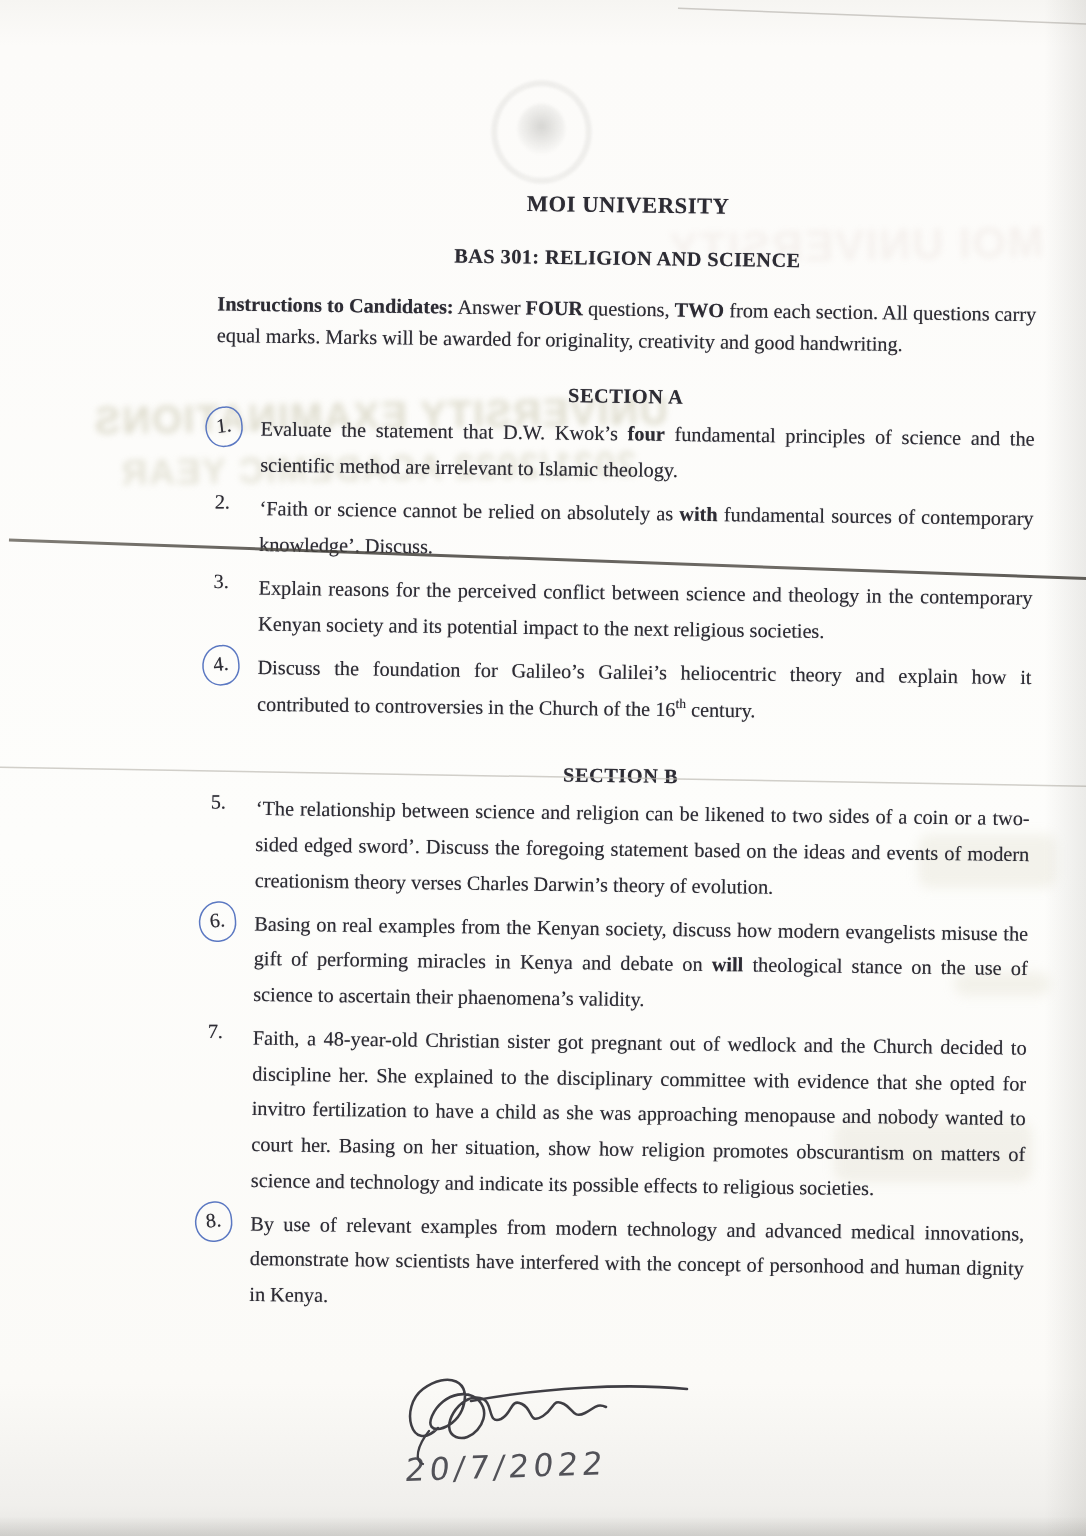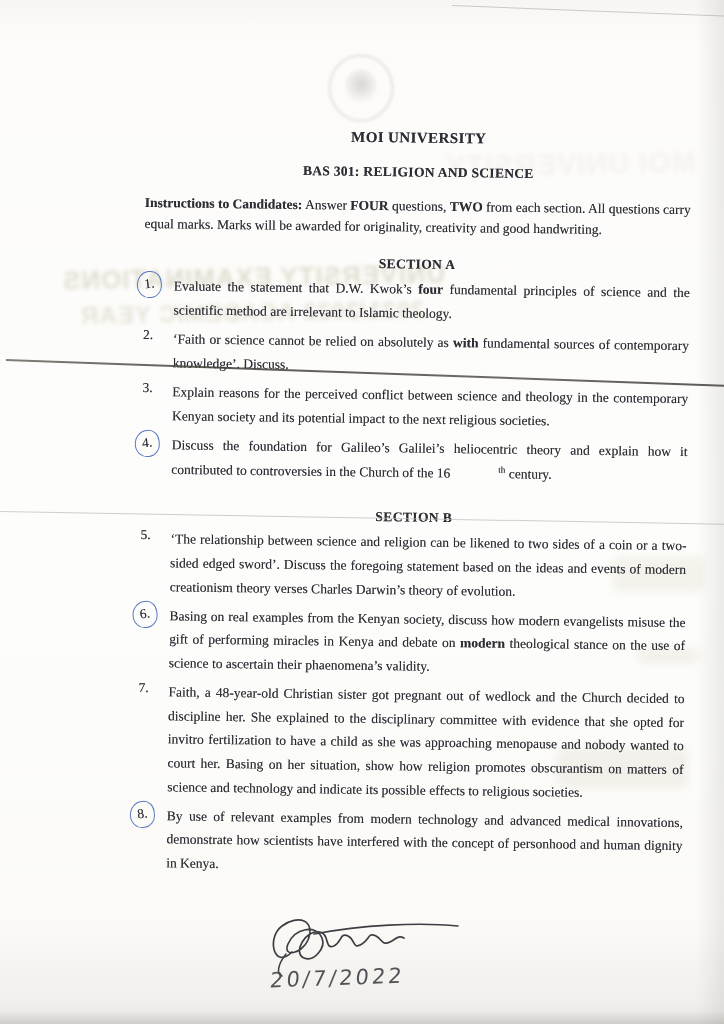--- a/index.html
+++ b/index.html
@@ -44,21 +44,21 @@
   .h2{text-align:center;font-weight:bold;font-size:13.5px;letter-spacing:.3px;margin-top:18px;}
   .instructions{margin:16px 0 0 0;text-align:justify;line-height:1.55;}
   .sec-title{text-align:center;font-weight:bold;font-size:13.5px;letter-spacing:.4px;margin-top:18px;}
   .sec-title.b{margin-top:25px;}
   .qlist{margin-top:4px;}
   .q{display:flex;margin-top:5px;}
   .qnum{width:22px;flex:0 0 22px;}
   .qnum i,.circ i{font-style:normal;}
   .qtext{flex:1;margin-left:8px;text-align:justify;line-height:1.78;}
   .secB .qtext{line-height:1.76;}
-  sup{font-size:9px;margin-left:48px;}
+  sup{font-size:9px;}
   .circ{display:inline-block;min-width:23px;height:25px;margin:-3px 0 0 -7px;
     border:1.6px solid #5b78c2;border-radius:55% 45% 50% 50%;
     text-align:center;line-height:24px;transform:rotate(-7deg);}
   
   .signature{position:absolute;left:262px;top:898px;}
   .hand-date{position:absolute;left:270px;top:966px;
     font-family:"DejaVu Sans",sans-serif;font-size:21px;color:#45454c;
     letter-spacing:3px;transform:rotate(-2deg) skewX(-8deg);opacity:.92;}
 </style>
 </head>
@@ -103,21 +103,21 @@
     </div>
 
     <div class="sec-title b">SECTION B</div>
     <div class="qlist secB">
       <div class="q">
         <span class="qnum"><i>5.</i></span>
         <span class="qtext">‘The relationship between science and religion can be likened to two sides of a coin or a two-sided edged sword’. Discuss the foregoing statement based on the ideas and events of modern creationism theory verses Charles Darwin’s theory of evolution.</span>
       </div>
       <div class="q">
         <span class="qnum"><span class="circ"><i>6.</i></span></span>
-        <span class="qtext">Basing on real examples from the Kenyan society, discuss how modern evangelists misuse the gift of performing miracles in Kenya and debate on <b>modern</b> theological stance on the use of science to ascertain their phaenomena’s validity.</span>
+        <span class="qtext">Basing on real examples from the Kenyan society, discuss how modern evangelists misuse the gift of performing miracles in Kenya and debate on <b>will</b> theological stance on the use of science to ascertain their phaenomena’s validity.</span>
       </div>
       <div class="q">
         <span class="qnum"><i>7.</i></span>
         <span class="qtext">Faith, a 48-year-old Christian sister got pregnant out of wedlock and the Church decided to discipline her. She explained to the disciplinary committee with evidence that she opted for invitro fertilization to have a child as she was approaching menopause and nobody wanted to court her. Basing on her situation, show how religion promotes obscurantism on matters of science and technology and indicate its possible effects to religious societies.</span>
       </div>
       <div class="q">
         <span class="qnum"><span class="circ"><i>8.</i></span></span>
         <span class="qtext">By use of relevant examples from modern technology and advanced medical innovations, demonstrate how scientists have interfered with the concept of personhood and human dignity in Kenya.</span>
       </div>
     </div>

